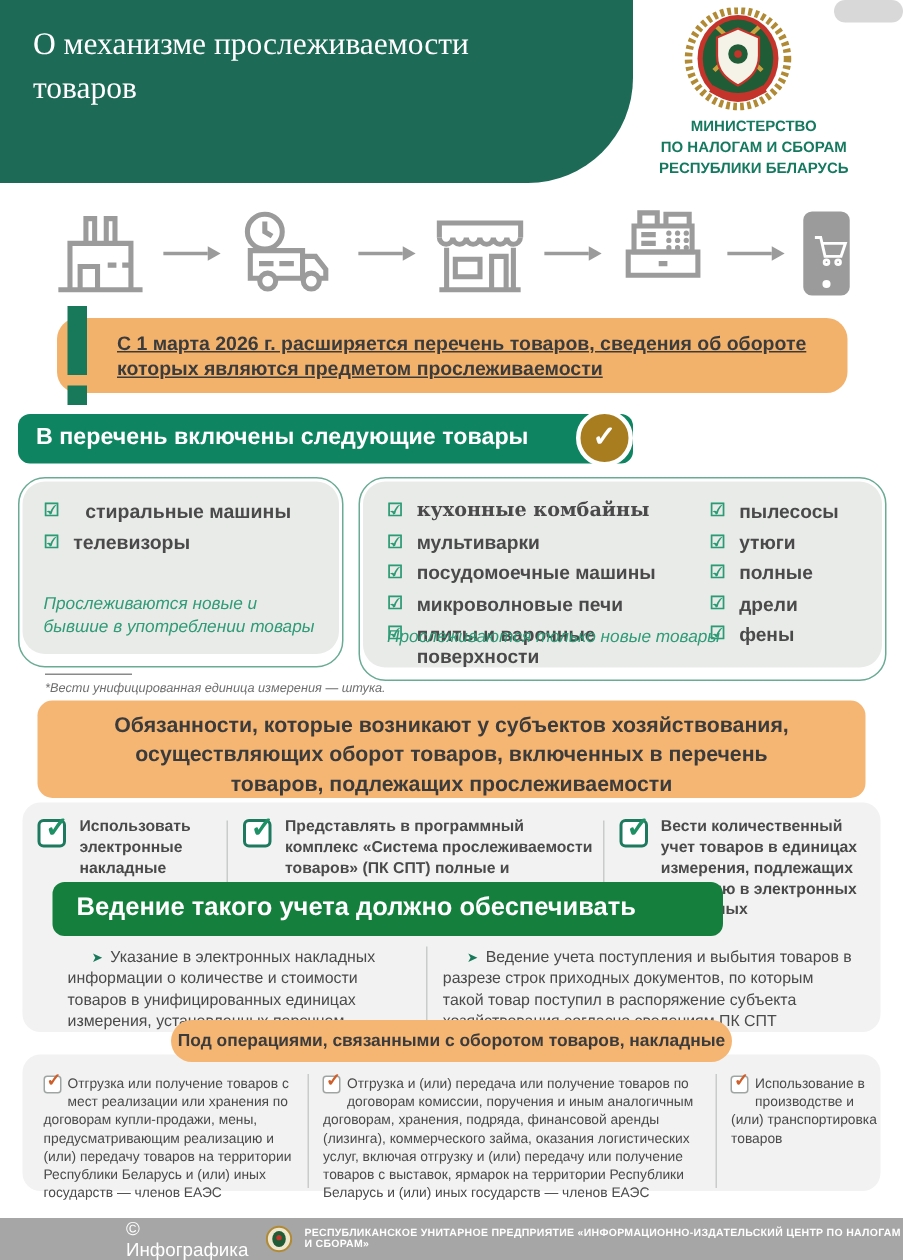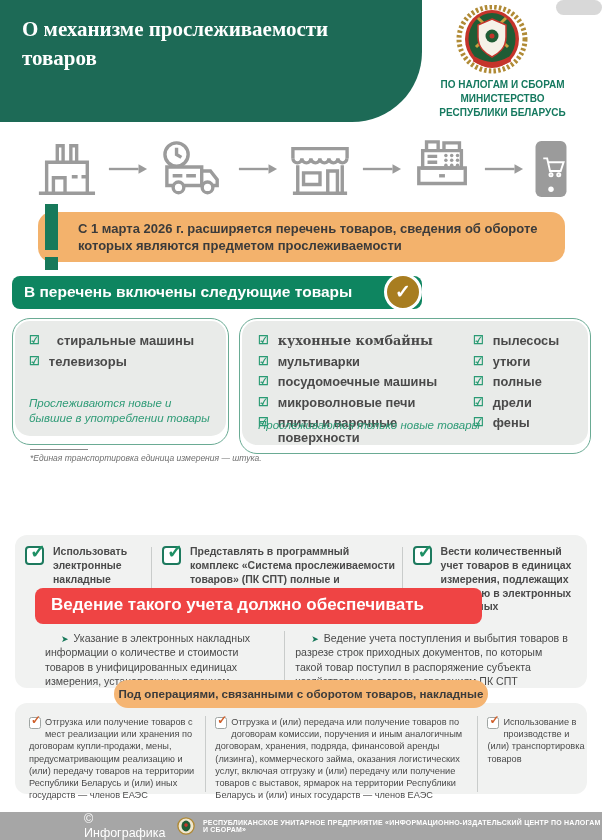--- a/index.html
+++ b/index.html
@@ -4,38 +4,38 @@
 <style>
   * { margin:0; padding:0; box-sizing:border-box; }
   html,body { background:#fff; }
   .page { position:relative; width:602px; height:840px; background:#fff; overflow:hidden;
           font-family:"Liberation Sans", sans-serif; }
 
   
   .hdr-green { position:absolute; left:0; top:0; width:422px; height:122px;
                background:#1d6a56; border-radius:0 0 70px 0; }
   .hdr-title { padding:15px 0 0 22px; width:350px; color:#fff;
-               font-family:"Liberation Serif", serif; font-weight:bold;
+               font-family:"Liberation Serif", serif; font-weight:normal;
                font-size:21px; line-height:1.4; }
   .corner-tab { position:absolute; left:556px; top:0; width:46px; height:15px;
                 background:#d8d8d8; border-radius:9px; }
   .logo { position:absolute; left:455px; top:5px; width:74px; height:70px; }
   .ministry { position:absolute; left:415px; top:78px; width:175px; text-align:center;
               color:#15795f; font-weight:bold; font-size:10px; line-height:1.4; }
 
   
   .chain { position:absolute; left:0; top:136px; width:602px; height:66px;
            display:flex; justify-content:center; align-items:center; gap:6px; }
   .chain svg { display:block; }
 
   
   .alert { position:absolute; left:38px; top:212px; width:527px; height:50px;
            background:#f3b26c; border-radius:14px; }
   .alert-text { margin:8px 0 0 40px; width:482px; font-weight:bold; font-size:13px;
-                line-height:1.32; color:#3b3b3b; }
+                line-height:1.32; color:#3b3b3b;text-decoration:underline; }
   .excl-bar { position:absolute; left:45px; top:204px; width:13px; height:46px; background:#17795a; }
   .excl-dot { position:absolute; left:45px; top:257px; width:13px; height:13px; background:#17795a; }
 
   
   .goods-banner { position:absolute; left:12px; top:276px; width:410px; height:33px;
                   background:#0e8560; border-radius:8px; color:#fff; font-weight:bold;
                   font-size:15.5px; padding:7px 0 0 12px; }
   .check-circle { position:absolute; left:384px; top:273px; width:38px; height:38px;
                   border-radius:50%; background:#a87d20; border:3px solid #fff;
                   color:#fff; font-weight:bold; font-size:19px; text-align:center;
@@ -78,21 +78,21 @@
   .ocol { display:flex; gap:9px; }
   .ocol-1 { width:140px; } .ocol-2 { width:268px; } .ocol-3 { width:190px; }
   .odiv { width:1px; background:#c9cccb; margin:2px 10px 6px 2px; }
   .ocol p { font-size:10.5px; color:#4a4a4a; line-height:1.32;font-weight:bold; }
   .chkA { flex:none; position:relative; width:19px; height:19px; background:#fff;
           border:2px solid #1d7a5e; border-radius:4px; margin-top:1px; }
   .chkA::after { content:"\2713"; position:absolute; left:3px; top:-8px;
                  color:#1e9065; font-weight:bold; font-size:19px; }
 
   .acct-banner { position:absolute; left:35px; top:588px; width:447px; height:36px;
-                 background:#ef4444; border-radius:8px; color:#fff; font-weight:bold;
+                 background:#15803d; border-radius:8px; color:#fff; font-weight:bold;
                  font-size:17px; padding:7px 0 0 16px; z-index:2; }
   .bullets { position:absolute; left:45px; top:631px; width:525px; display:flex; }
   .bul-1 { width:238px; } .bul-2 { width:278px; }
   .bul-div { width:1px; background:#c9cccb; margin:0 10px 4px 4px; }
   .bullets p { font-size:10.6px; color:#4a4a4a; line-height:1.36; text-indent:16px; }
   .arrow-bullet { color:#17795a; font-size:9px; margin-right:5px; }
 
   .ops-pill { position:absolute; left:114px; top:680px; width:374px; height:28px;
               background:#f5b573; border-radius:14px; text-align:center; line-height:28px;
               font-weight:bold; font-size:11.6px; color:#3b3b3b; z-index:3; }
@@ -126,22 +126,22 @@
     <ellipse cx="37" cy="34" rx="33" ry="32" fill="none" stroke="#b08a35" stroke-width="5" stroke-dasharray="2.5 2.2"></ellipse>
     <ellipse cx="37" cy="34" rx="27" ry="29" fill="#c5342b"></ellipse>
     <ellipse cx="37" cy="34" rx="23.5" ry="26" fill="#205c35"></ellipse>
     <path d="M23 13 L53 42 M51 13 L21 42" stroke="#c9a23f" stroke-width="3"></path>
     <path d="M37 14 l14 6 v12 c0 11 -7 16 -14 20 c-7 -4 -14 -9 -14 -20 v-12 z" fill="#f5f2e8" stroke="#c5342b" stroke-width="1.5"></path>
     <circle cx="37" cy="31" r="6.5" fill="#205c35"></circle>
     <circle cx="37" cy="31" r="2.5" fill="#c5342b"></circle>
     <path d="M19 54 q18 11 36 0" stroke="#c5342b" stroke-width="5" fill="none"></path>
   </svg>
   <div class="ministry">
+    <div>МИНИСТЕРСТВО</div>
     <div>ПО НАЛОГАМ И СБОРАМ</div>
-    <div>МИНИСТЕРСТВО</div>
     <div>РЕСПУБЛИКИ БЕЛАРУСЬ</div>
   </div>
 
   <div class="chain">
     <svg width="70" height="60" viewBox="0 0 72 62">
       <g stroke="#9b9b9b" stroke-width="3.5" fill="none">
         <path d="M8 56 H66"></path>
         <path d="M16 56 V24 H58 V56"></path>
         <path d="M27 24 V7 H33 V24 M41 24 V7 H47 V24"></path>
         <path d="M23 56 V40 H35 V56"></path>
@@ -285,22 +285,25 @@
             <span class="cb">☑</span>
             <span>фены</span>
           </div>
         </div>
       </div>
       <div class="box-note" style="left:16px; bottom:11px;">Прослеживаются только новые товары</div>
     </div>
   </div>
 
   <div class="footnote-rule"></div>
-  <div class="footnote">*Единая транспортировка единица измерения — штука.</div>
-
+  <div class="footnote">*Вести унифицированная единица измерения — штука.</div>
+
+  <div class="oblig">
+    <div class="oblig-text">Обязанности, которые возникают у субъектов хозяйствования, осуществляющих оборот товаров, включенных в перечень товаров, подлежащих прослеживаемости</div>
+  </div>
 
   <div class="panel1">
     <div class="oblig-cols">
       <div class="ocol ocol-1">
         <span class="chkA"></span>
         <p>Использовать электронные накладные</p>
       </div>
       <div class="odiv"></div>
       <div class="ocol ocol-2">
         <span class="chkA"></span>

